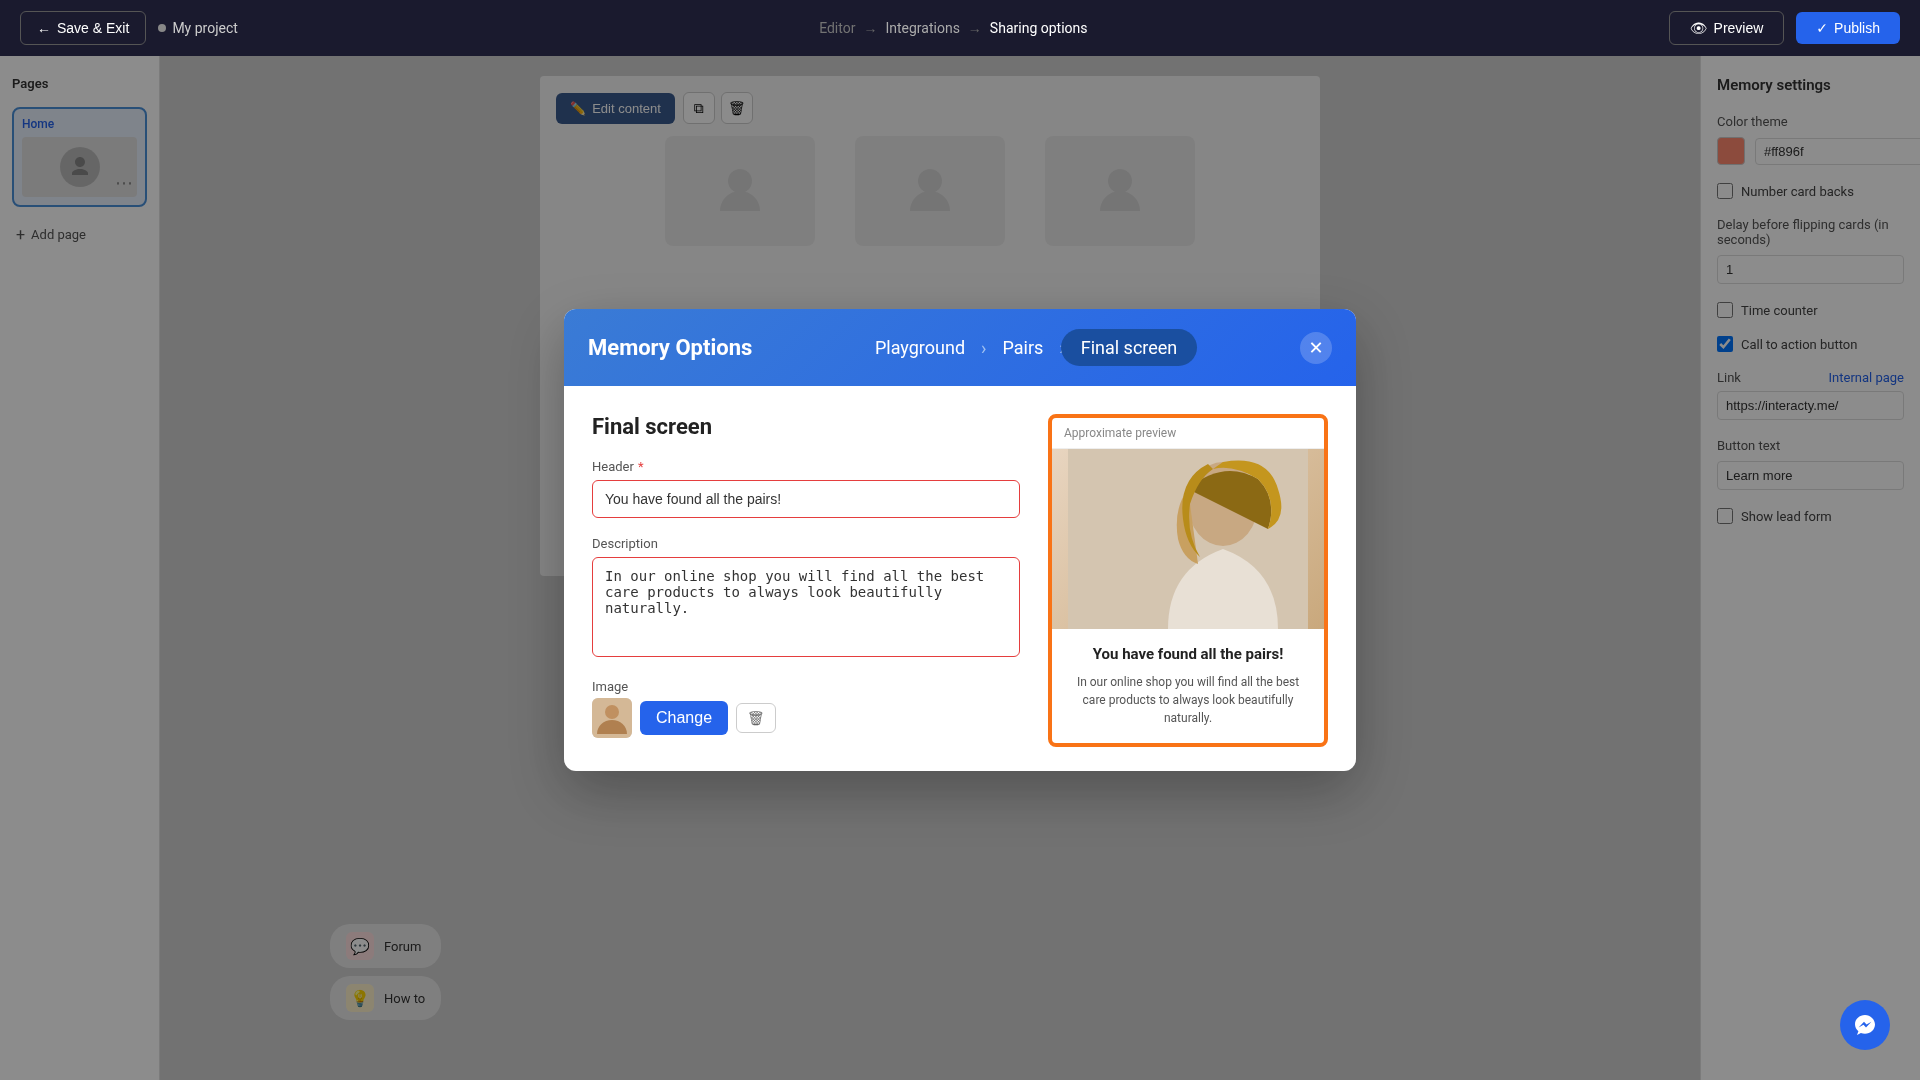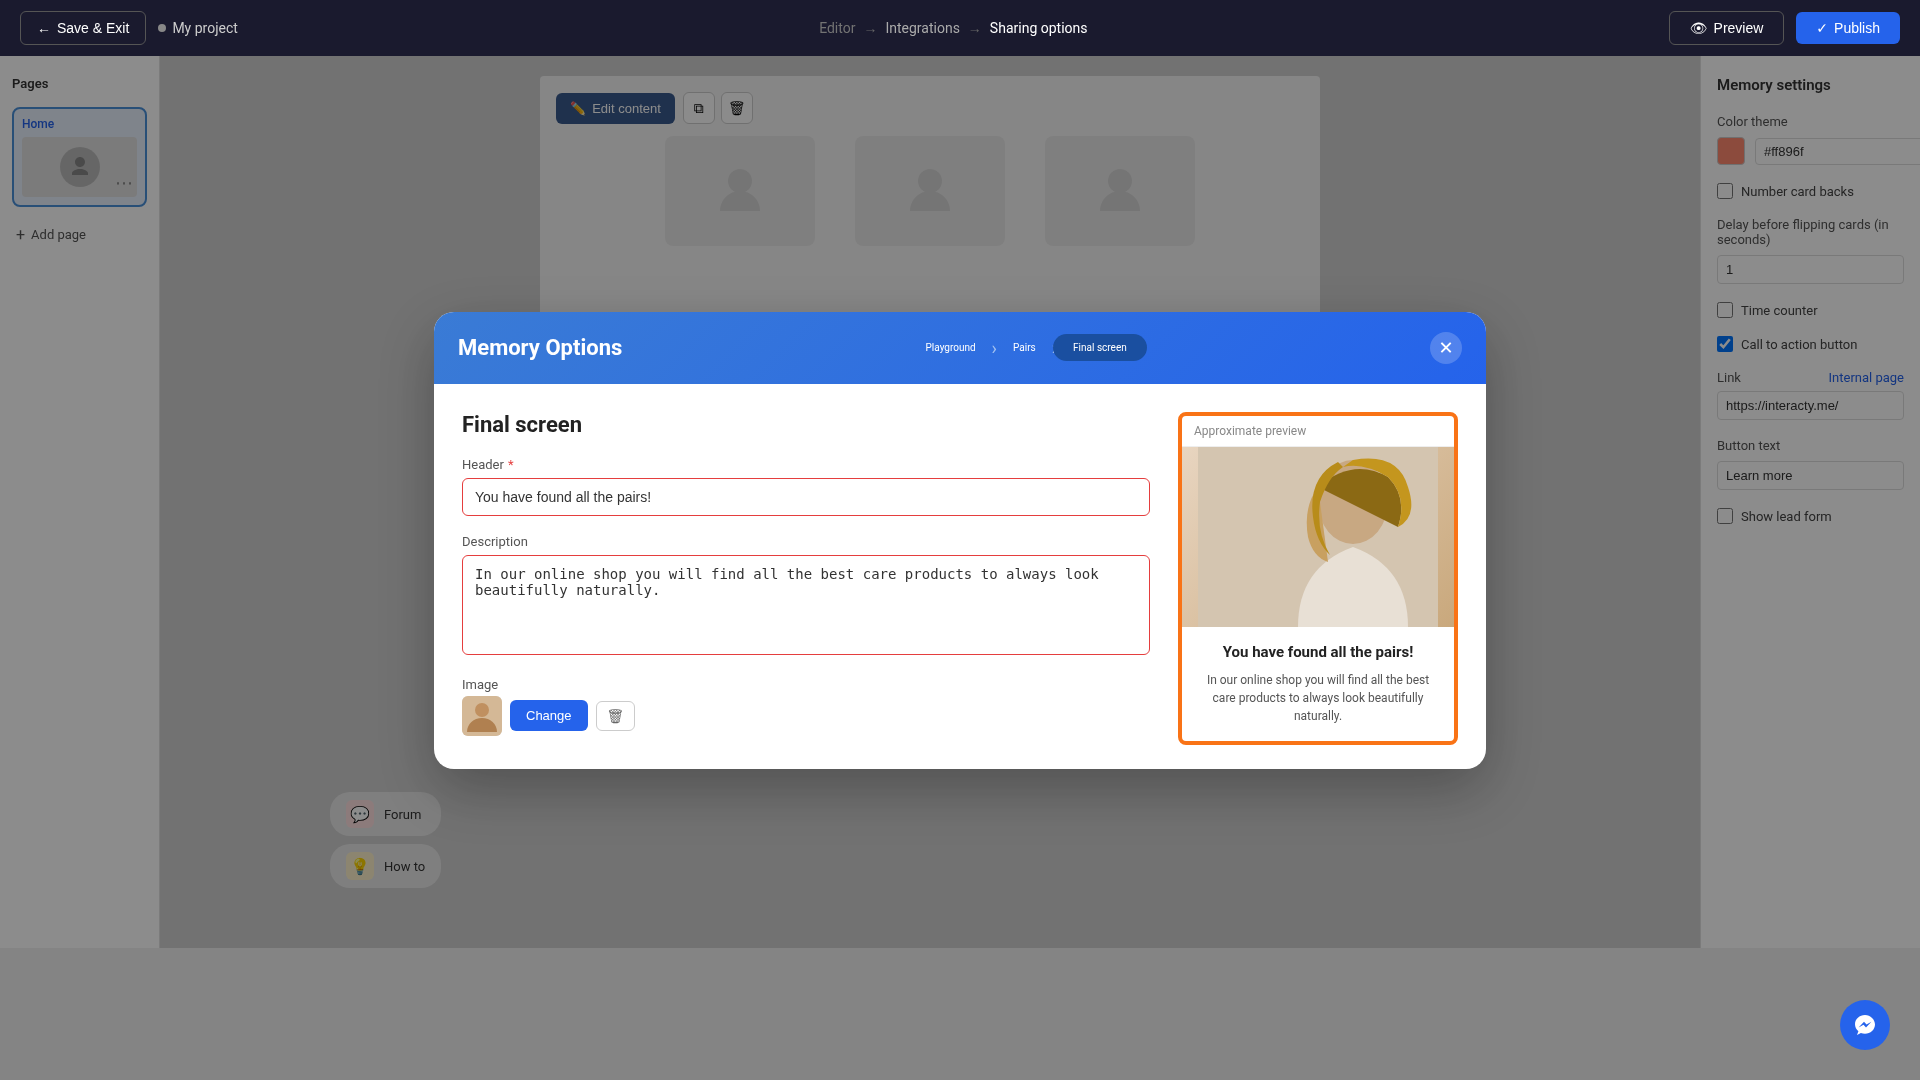--- a/index.html
+++ b/index.html
@@ -29,21 +29,21 @@
       padding: 8px 20px; border-radius: 6px; cursor: pointer;
       display: flex; align-items: center; gap: 6px; font-size: 14px;
     }
     .publish-btn {
       background: #2563eb; border: none; color: #fff;
       padding: 8px 20px; border-radius: 6px; cursor: pointer;
       display: flex; align-items: center; gap: 6px; font-size: 14px;
     }
 
     
-    .main-layout { display: flex; padding-top: 56px; height: 948px; }
+    .main-layout { display: flex; padding-top: 56px; height: 1080px; }
 
     
     .left-sidebar {
       width: 160px; background: #fff; border-right: 1px solid #e0e0e0;
       padding: 20px 12px; flex-shrink: 0;
     }
     .sidebar-title { font-size: 13px; font-weight: 600; color: #333; margin-bottom: 16px; }
     .page-item {
       background: #e8f0fe; border: 2px solid #4a90d9; border-radius: 8px;
       padding: 8px; margin-bottom: 12px; cursor: pointer;
@@ -146,31 +146,31 @@
 
     
     .modal-overlay {
       position: fixed; top: 0; left: 0; right: 0; bottom: 0;
       background: rgba(0,0,0,0.45); z-index: 500; display: flex;
       align-items: center; justify-content: center;
     }
 
     
     .modal {
-      background: #fff; border-radius: 20px; width: 1052px;
+      background: #fff; border-radius: 12px; width: 792px;
       box-shadow: 0 20px 60px rgba(0,0,0,0.3); overflow: hidden;
     }
     .modal-header {
       background: linear-gradient(135deg, #3a7bd5, #2563eb);
       padding: 20px 24px; display: flex; align-items: center; justify-content: space-between;
     }
     .modal-title { font-size: 22px; font-weight: 700; color: #fff; }
     .modal-steps { display: flex; align-items: center; gap: 0; }
     .step-item {
-      padding: 8px 20px; font-size: 10px; color: #fff; position: relative;
+      padding: 8px 20px; font-size: 18px; color: #fff; position: relative;
       cursor: pointer;
     }
     .step-item.active {
       background: #1a4fa0; border-radius: 20px;
     }
     .step-arrow {
       color: #a0c0f0; font-size: 18px; margin: 0 -4px;
     }
     .modal-close {
       width: 32px; height: 32px; background: rgba(255,255,255,0.2);
@@ -192,21 +192,21 @@
       font-size: 14px; color: #333; resize: none; height: 100px; outline: none;
     }
     .image-row { display: flex; align-items: center; gap: 7px; }
     .image-section { display: flex; flex-direction: column; gap: 4px; }
     .image-label { font-size: 13px; color: #555; }
     .image-controls { display: flex; align-items: center; gap: 8px; }
     .image-thumb { width: 40px; height: 40px; border-radius: 6px; overflow: hidden; background: #ddd; }
     .image-thumb svg { width: 100%; height: 100%; }
     .change-btn {
       background: #2563eb; color: #fff; border: none; padding: 8px 16px;
-      border-radius: 6px; cursor: pointer; font-size: 13px;
+      border-radius: 6px; cursor: pointer; font-size: 16px;
     }
     .delete-btn {
       background: transparent; border: 1px solid #ccc; color: #666;
       padding: 6px 10px; border-radius: 6px; cursor: pointer; font-size: 14px;
     }
     .disclaimer-section { flex: 1; }
     .disclaimer-label { font-size: 13px; color: #555; margin-bottom: 6px; }
     .disclaimer-input {
       width: 100%; border: 1px solid #ddd; border-radius: 6px; padding: 8px 12px;
       font-size: 13px; color: #333; outline: none;

